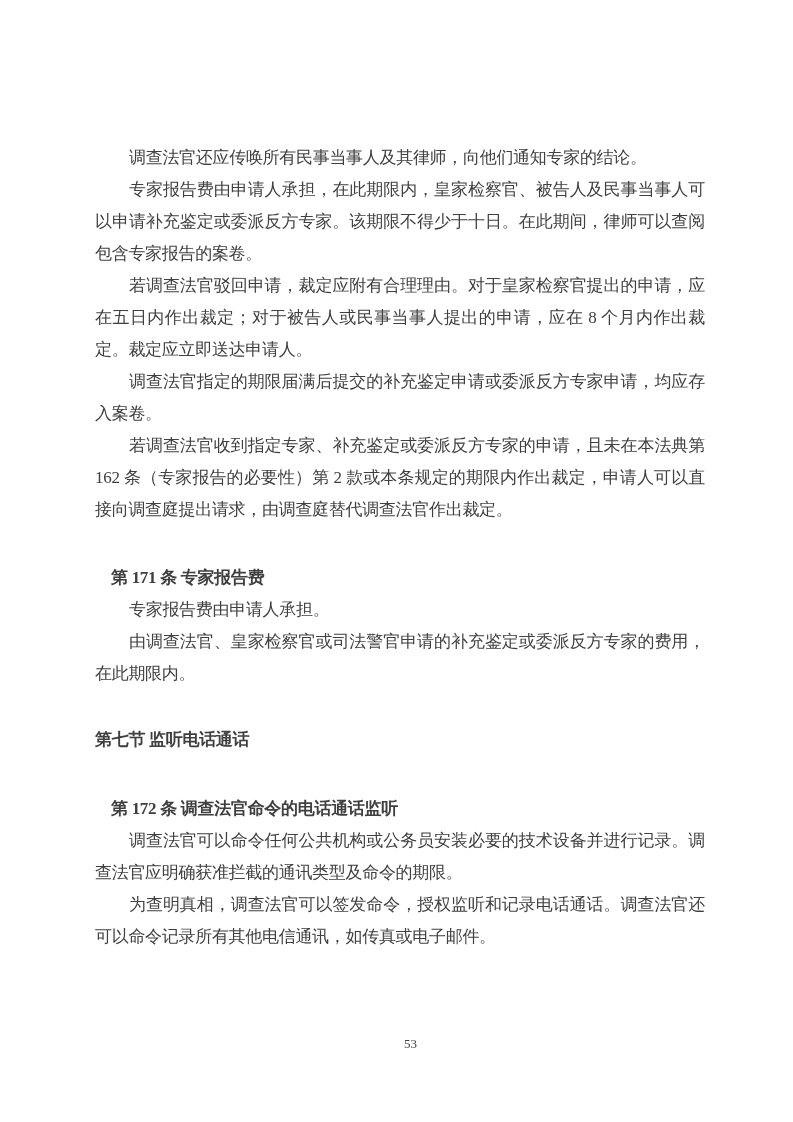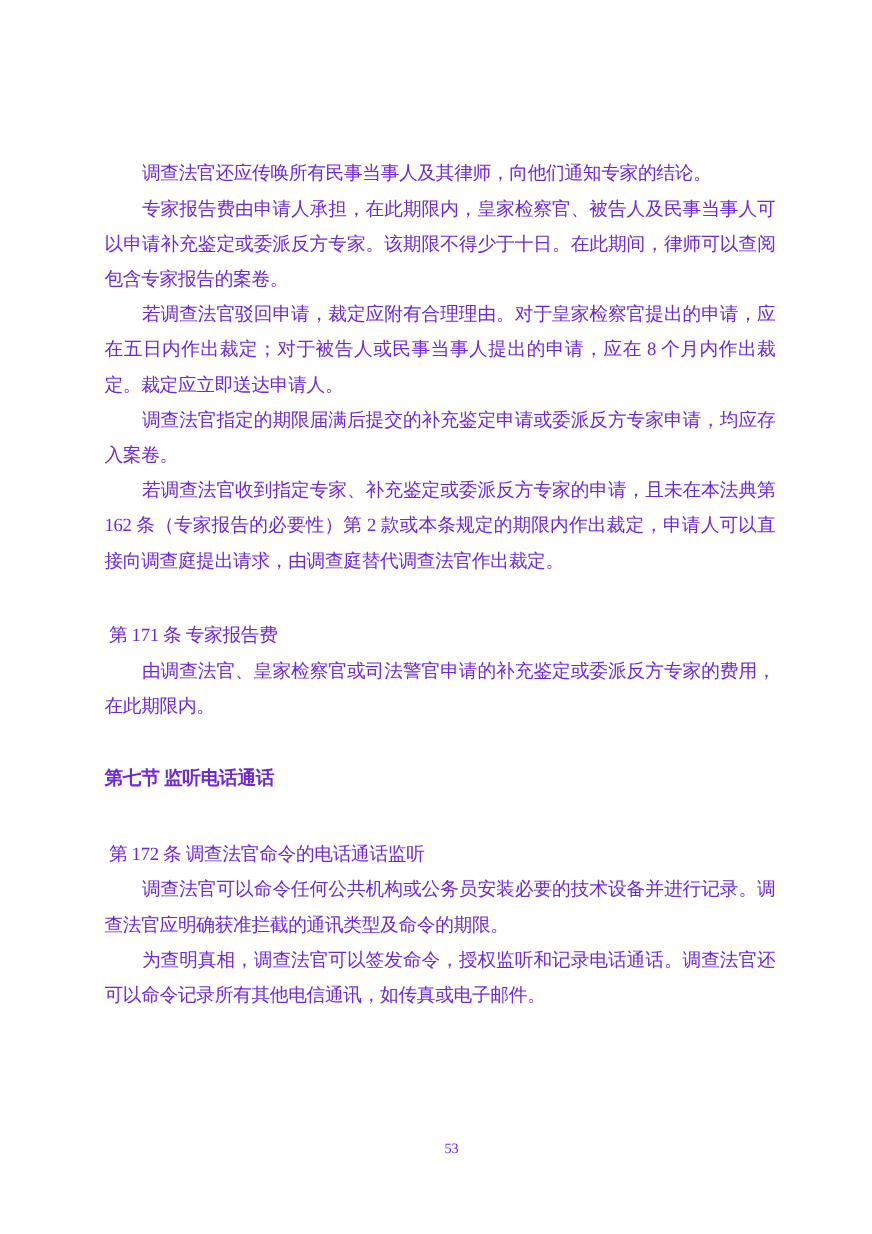--- a/index.html
+++ b/index.html
@@ -7,42 +7,42 @@
     padding: 0;
     background: #ffffff;
   }
   .page {
     position: relative;
     width: 793px;
     height: 1122px;
     background: #ffffff;
     overflow: hidden;
     font-family: "Liberation Serif", "DejaVu Serif", serif;
-    color: #6d28d9;
+    color: #404040;
   }
   .content {
     position: absolute;
     left: 95px;
     top: 142px;
     width: 610px;
     font-size: 17px;
     line-height: 32px;
   }
   .content p {
     margin: 0;
     text-indent: 2em;
     text-align: justify;
     text-justify: inter-ideograph;
     letter-spacing: -0.3px;
   }
   .article-heading {
-    margin: 36px 0 0 4px;
+    margin: 36px 0 0 16px;
     font-size: 17px;
     line-height: 32px;
-    font-weight: normal;
+    font-weight: bold;
     text-indent: 0;
     letter-spacing: -0.3px;
   }
   .article-heading.first {
     margin-top: 36px;
   }
   .section-heading {
     margin: 34px 0 0 0;
     font-size: 17px;
     line-height: 32px;
@@ -71,20 +71,21 @@
 <div class="page">
   <div class="content">
 
     <p>调查法官还应传唤所有民事当事人及其律师，向他们通知专家的结论。</p>
     <p>专家报告费由申请人承担，在此期限内，皇家检察官、被告人及民事当事人可以申请补充鉴定或委派反方专家。该期限不得少于十日。在此期间，律师可以查阅包含专家报告的案卷。</p>
     <p>若调查法官驳回申请，裁定应附有合理理由。对于皇家检察官提出的申请，应在五日内作出裁定；对于被告人或民事当事人提出的申请，应在 8 个月内作出裁定。裁定应立即送达申请人。</p>
     <p>调查法官指定的期限届满后提交的补充鉴定申请或委派反方专家申请，均应存入案卷。</p>
     <p>若调查法官收到指定专家、补充鉴定或委派反方专家的申请，且未在本法典第 162 条（专家报告的必要性）第 2 款或本条规定的期限内作出裁定，申请人可以直接向调查庭提出请求，由调查庭替代调查法官作出裁定。</p>
 
     <h3 class="article-heading first">第 171 条 专家报告费</h3>
+    <p>专家报告费由申请人承担。</p>
     <p>由调查法官、皇家检察官或司法警官申请的补充鉴定或委派反方专家的费用，在此期限内。</p>
 
     <h3 class="section-heading">第七节 监听电话通话</h3>
 
     <h3 class="article-heading second">第 172 条 调查法官命令的电话通话监听</h3>
     <p>调查法官可以命令任何公共机构或公务员安装必要的技术设备并进行记录。调查法官应明确获准拦截的通讯类型及命令的期限。</p>
     <p>为查明真相，调查法官可以签发命令，授权监听和记录电话通话。调查法官还可以命令记录所有其他电信通讯，如传真或电子邮件。</p>
 
   </div>
 

